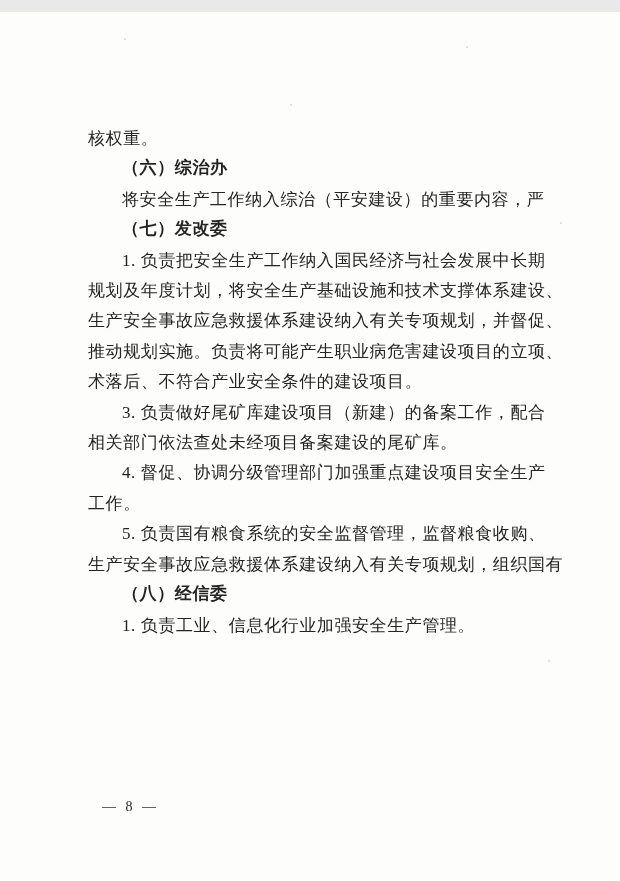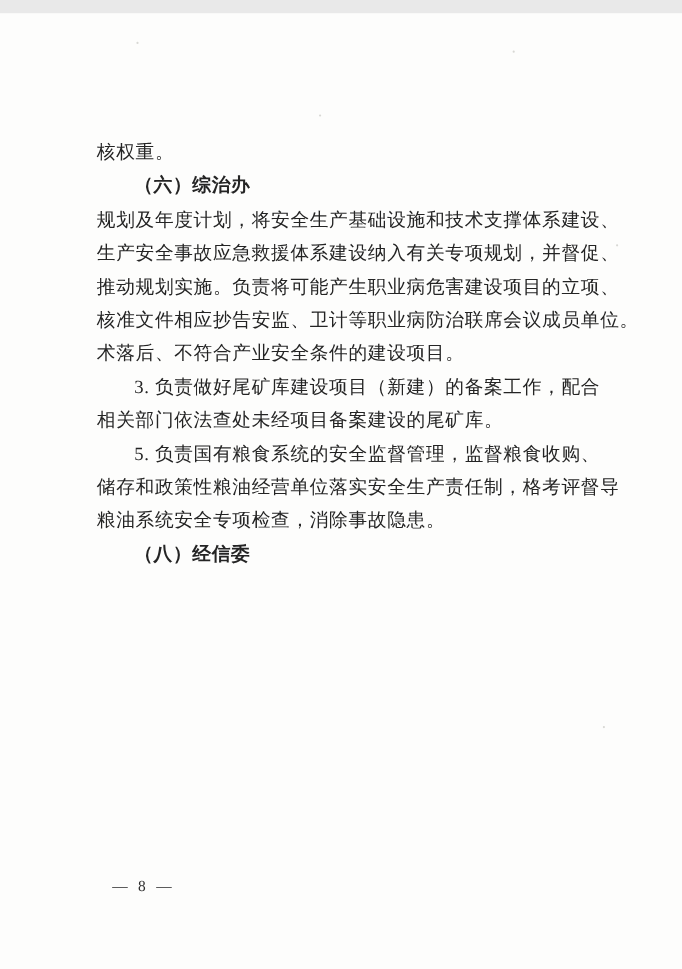--- a/index.html
+++ b/index.html
@@ -28,20 +28,21 @@
     font-size: 17px;
     line-height: 30.4px;
     letter-spacing: 0.6px;
     white-space: nowrap;
   }
   .indent {
     padding-left: 34px;
   }
   .heading {
     font-weight: bold;
+    font-family: Liberation Mono, monospace;
   }
   .footer {
     position: absolute;
     left: 102px;
     top: 787px;
     font-size: 14px;
     letter-spacing: 3px;
     color: #2b2b2b;
   }
   
@@ -62,27 +63,31 @@
 <div class="page">
   <span class="speck s1"></span>
   <span class="speck s2"></span>
   <span class="speck s3"></span>
   <span class="speck s4"></span>
   <span class="speck s5"></span>
 
   <div class="content">
     <div class="line">核权重。</div>
     <div class="line indent heading">（六）综治办</div>
+    <div class="line indent">将安全生产工作纳入综治（平安建设）的重要内容，严</div>
+    <div class="line indent heading">（七）发改委</div>
+    <div class="line indent">1. 负责把安全生产工作纳入国民经济与社会发展中长期</div>
     <div class="line">规划及年度计划，将安全生产基础设施和技术支撑体系建设、</div>
     <div class="line">生产安全事故应急救援体系建设纳入有关专项规划，并督促、</div>
     <div class="line">推动规划实施。负责将可能产生职业病危害建设项目的立项、</div>
-    <div class="line">核准文件相应抄告安监、卫计等职业病防治联席会议成员单位。</div>
     <div class="line">术落后、不符合产业安全条件的建设项目。</div>
     <div class="line indent">3. 负责做好尾矿库建设项目（新建）的备案工作，配合</div>
     <div class="line">相关部门依法查处未经项目备案建设的尾矿库。</div>
+    <div class="line indent">4. 督促、协调分级管理部门加强重点建设项目安全生产</div>
+    <div class="line">工作。</div>
     <div class="line indent">5. 负责国有粮食系统的安全监督管理，监督粮食收购、</div>
-    <div class="line">储存和政策性粮油经营单位落实安全生产责任制，格考评督导</div>
-    <div class="line">粮油系统安全专项检查，消除事故隐患。</div>
+    <div class="line">生产安全事故应急救援体系建设纳入有关专项规划，组织国有</div>
     <div class="line indent heading">（八）经信委</div>
+    <div class="line indent">1. 负责工业、信息化行业加强安全生产管理。</div>
   </div>
 
   <div class="footer">— 8 —</div>
 </div>
 
 </body></html>

